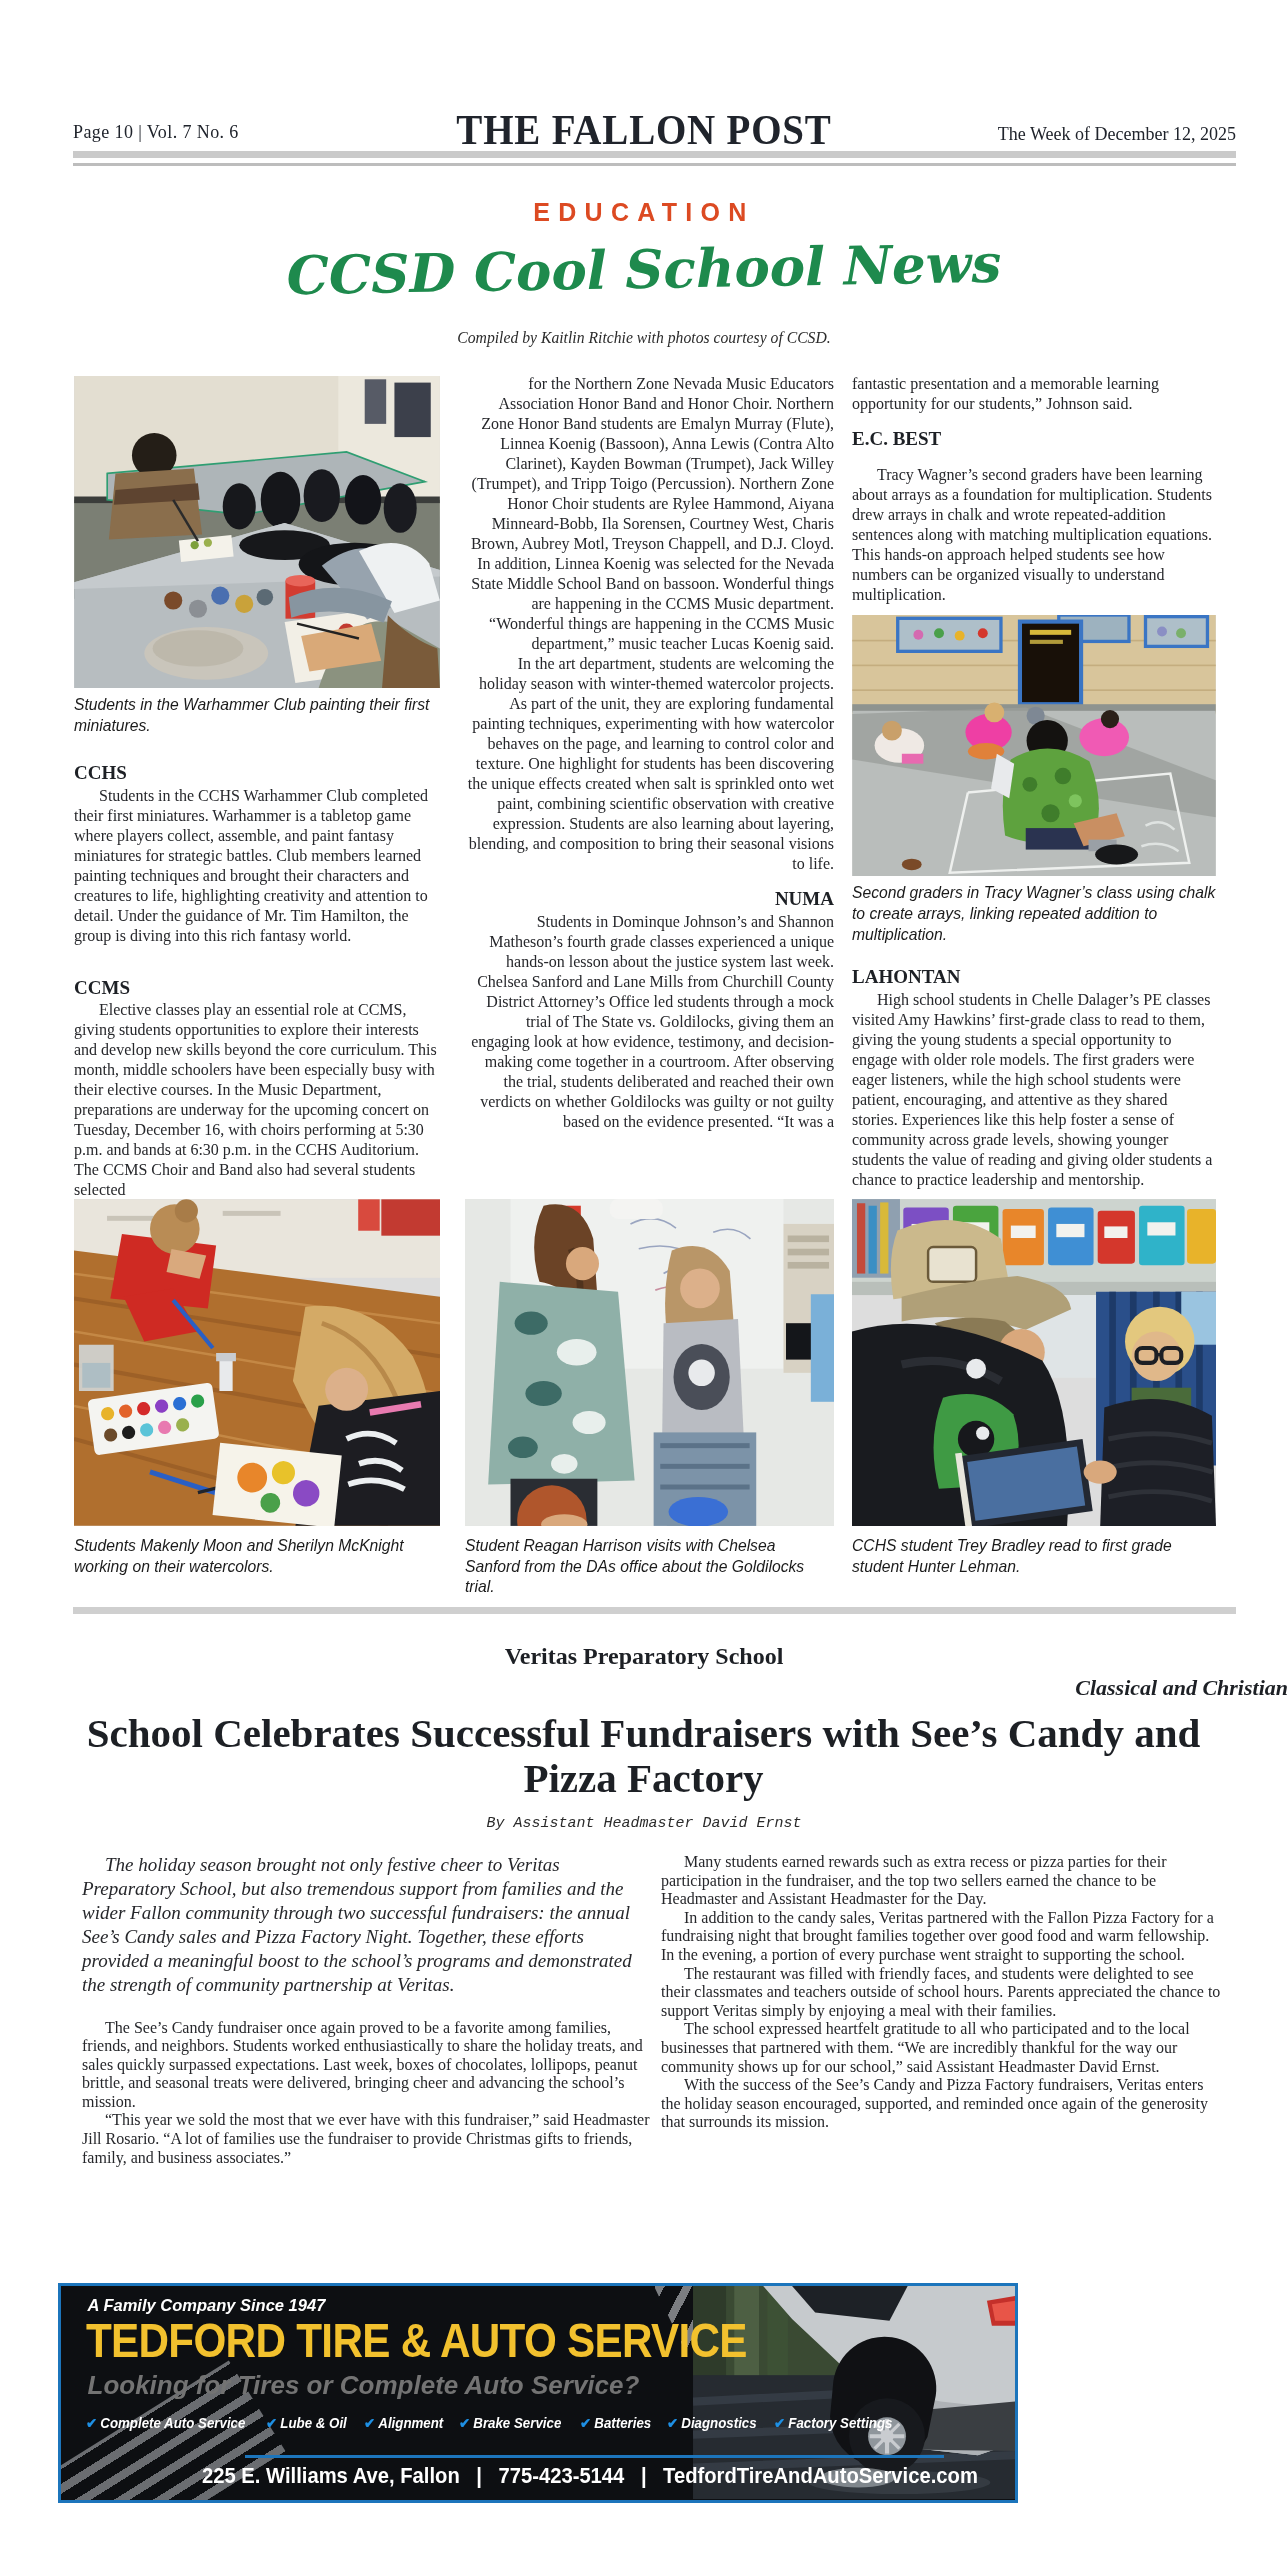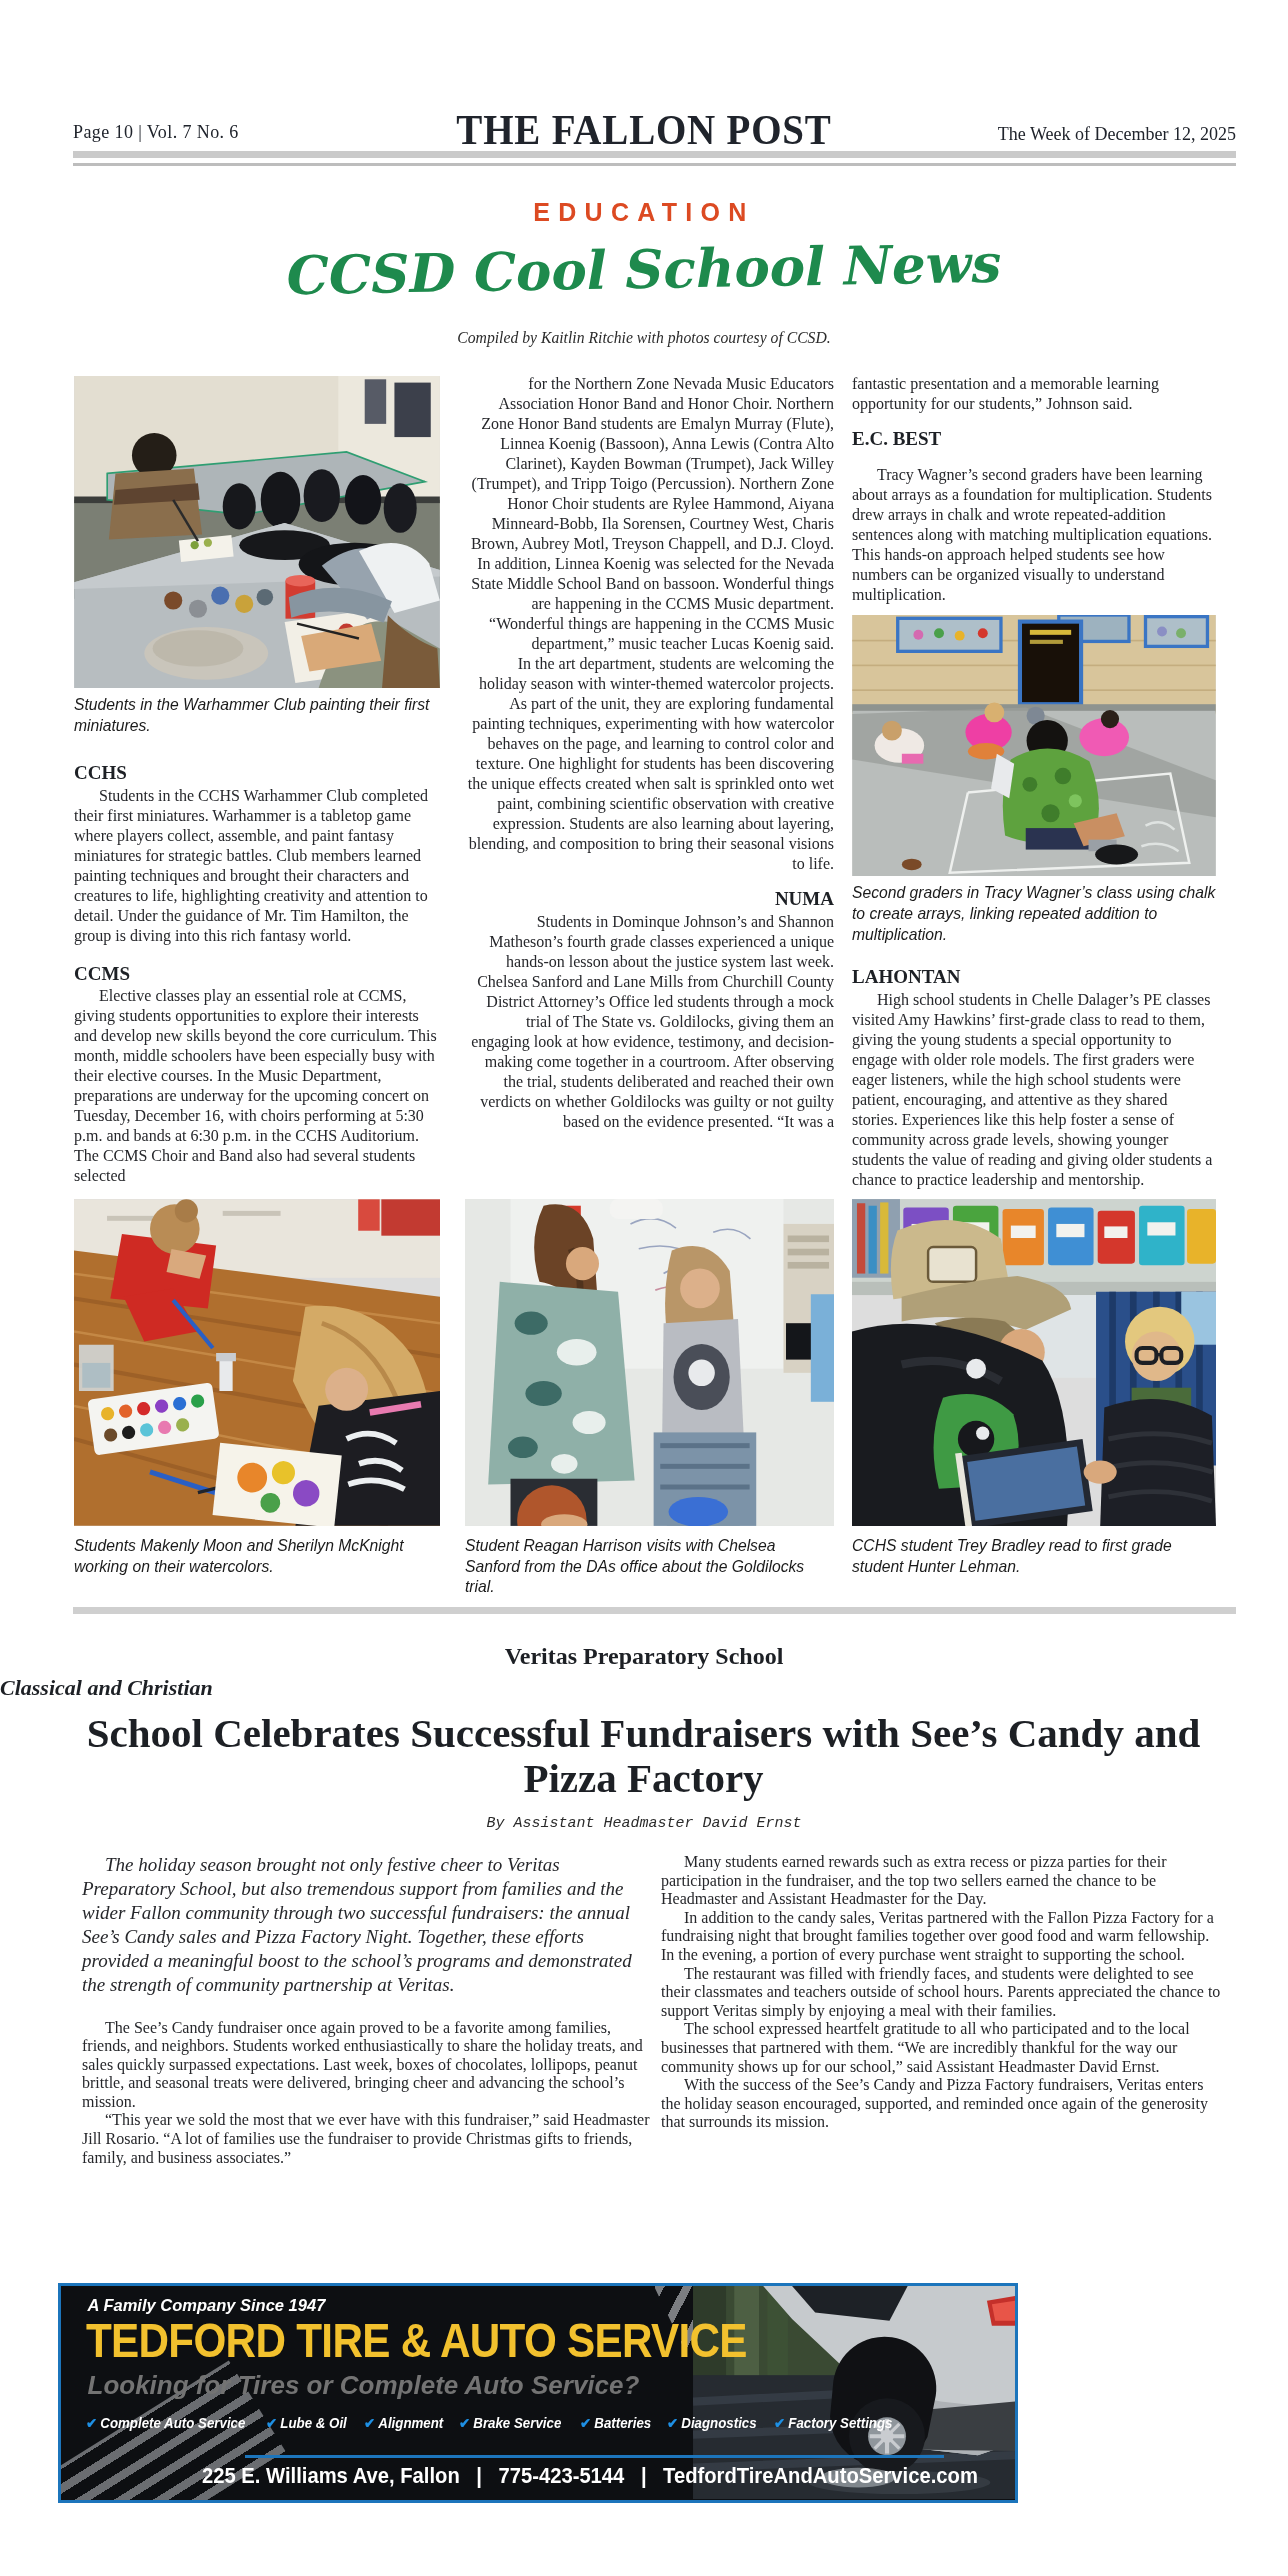--- a/index.html
+++ b/index.html
@@ -24,21 +24,21 @@
   .col p{margin:0;}
   .col .ind{text-indent:25px;}
   .sec-h{font-weight:bold;font-size:19px;color:#1d2025;margin:0;}
   .photo{background:#ddd;overflow:hidden;}
   .photo svg{display:block;}
   .caption{font-family:"Liberation Sans",sans-serif;font-style:italic;font-size:15.7px;
            line-height:20.7px;color:#1b1b1b;}
   .divider{left:73px;top:1607px;width:1163px;height:7.4px;background:#cfcfcf;}
   
   .v-school{left:0;right:0;top:1643px;text-align:center;font-size:24px;font-weight:bold;color:#1d2025;}
-  .v-tag{left:0;right:0;top:1675px;text-align:left;font-size:22px;font-weight:bold;font-style:italic;color:#1d2025;}
+  .v-tag{left:0;right:0;top:1675px;text-align:right;font-size:22px;font-weight:bold;font-style:italic;color:#1d2025;}
   .v-head{left:69px;top:1711px;width:1149px;text-align:center;font-size:41px;line-height:45px;
           font-weight:bold;color:#1d2025;}
   .v-byline{left:0;right:0;top:1815px;text-align:center;font-style:italic;font-size:15px;color:#2b2b2b;font-family:Liberation Mono, monospace;}
   .v-col{font-size:16px;line-height:18.6px;}
   .v-col p{margin:0;}
   .v-col .ind{text-indent:23px;}
   .v-lead{font-style:italic;font-size:19px;line-height:24px;}
   
   .ad{left:58px;top:2283px;width:960px;height:220px;background:#0d0f12;border:3.3px solid #1C75BC;
       box-sizing:border-box;overflow:hidden;font-family:"Liberation Sans",sans-serif;}
@@ -119,21 +119,21 @@
         <path d="M260,268 q60,-25 125,5 l-10,26 q-60,-24 -112,-6 z" fill="#8795a0"></path>
         <path d="M380,290 q30,30 60,40 l3,48 l-70,0 z" fill="#7a5b3a"></path>
         <circle cx="330" cy="310" r="10" fill="#c23b30"></circle>
         <polygon points="275,315 360,300 372,345 285,358" fill="#d9a978"></polygon>
         <line x1="270" y1="300" x2="345" y2="318" stroke="#222" stroke-width="3"></line>
       </svg>
     </div>
     <div class="caption" style="margin-top:7.4px;">Students in the Warhammer Club painting their first miniatures.</div>
     <h3 class="sec-h" style="margin-top:26.5px;">CCHS</h3>
     <p class="ind" style="margin-top:2.5px;">Students in the CCHS Warhammer Club completed their first miniatures. Warhammer is a tabletop game where players collect, assemble, and paint fantasy miniatures for strategic battles. Club members learned painting techniques and brought their characters and creatures to life, highlighting creativity and attention to detail. Under the guidance of Mr. Tim Hamilton, the group is diving into this rich fantasy world.</p>
-    <h3 class="sec-h" style="margin-top:18px;">CCMS</h3>
+    <h3 class="sec-h" style="margin-top:32px;">CCMS</h3>
     <p class="ind" style="margin-top:2.5px;">Elective classes play an essential role at CCMS, giving students opportunities to explore their interests and develop new skills beyond the core curriculum. This month, middle schoolers have been especially busy with their elective courses. In the Music Department, preparations are underway for the upcoming concert on Tuesday, December 16, with choirs performing at 5:30 p.m. and bands at 6:30 p.m. in the CCHS Auditorium. The CCMS Choir and Band also had several students selected</p>
   </div>
 
   <div class="abs col" style="left:465px;top:374px;width:369px;text-align:right;">
     <p>for the Northern Zone Nevada Music Educators Association Honor Band and Honor Choir. Northern Zone Honor Band students are Emalyn Murray (Flute), Linnea Koenig (Bassoon), Anna Lewis (Contra Alto Clarinet), Kayden Bowman (Trumpet), Jack Willey (Trumpet), and Tripp Toigo (Percussion). Northern Zone Honor Choir students are Rylee Hammond, Aiyana Minneard-Bobb, Ila Sorensen, Courtney West, Charis Brown, Aubrey Motl, Treyson Chappell, and D.J. Cloyd. In addition, Linnea Koenig was selected for the Nevada State Middle School Band on bassoon. Wonderful things are happening in the CCMS Music department. “Wonderful things are happening in the CCMS Music department,” music teacher Lucas Koenig said.</p>
     <p class="ind">In the art department, students are welcoming the holiday season with winter-themed watercolor projects. As part of the unit, they are exploring fundamental painting techniques, experimenting with how watercolor behaves on the page, and learning to control color and texture. One highlight for students has been discovering the unique effects created when salt is sprinkled onto wet paint, combining scientific observation with creative expression. Students are also learning about layering, blending, and composition to bring their seasonal visions to life.</p>
     <h3 class="sec-h" style="margin-top:15px;">NUMA</h3>
     <p class="ind" style="margin-top:2.5px;">Students in Dominque Johnson’s and Shannon Matheson’s fourth grade classes experienced a unique hands-on lesson about the justice system last week. Chelsea Sanford and Lane Mills from Churchill County District Attorney’s Office led students through a mock trial of The State vs. Goldilocks, giving them an engaging look at how evidence, testimony, and decision-making come together in a courtroom. After observing the trial, students deliberated and reached their own verdicts on whether Goldilocks was guilty or not guilty based on the evidence presented. “It was a</p>
   </div>
 

